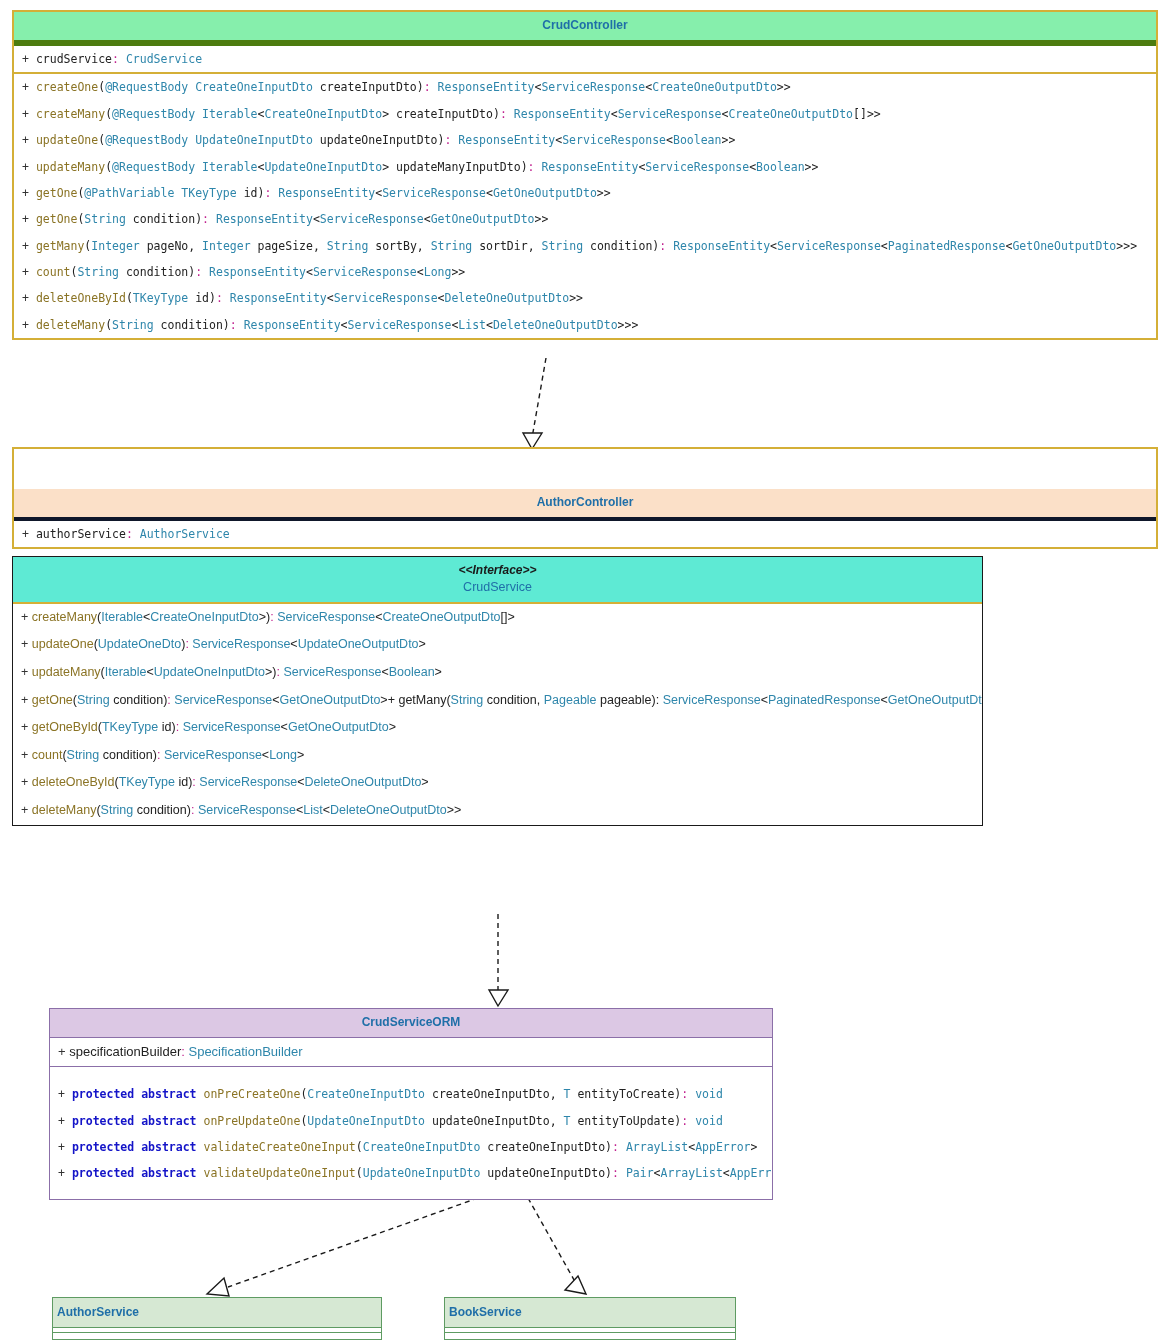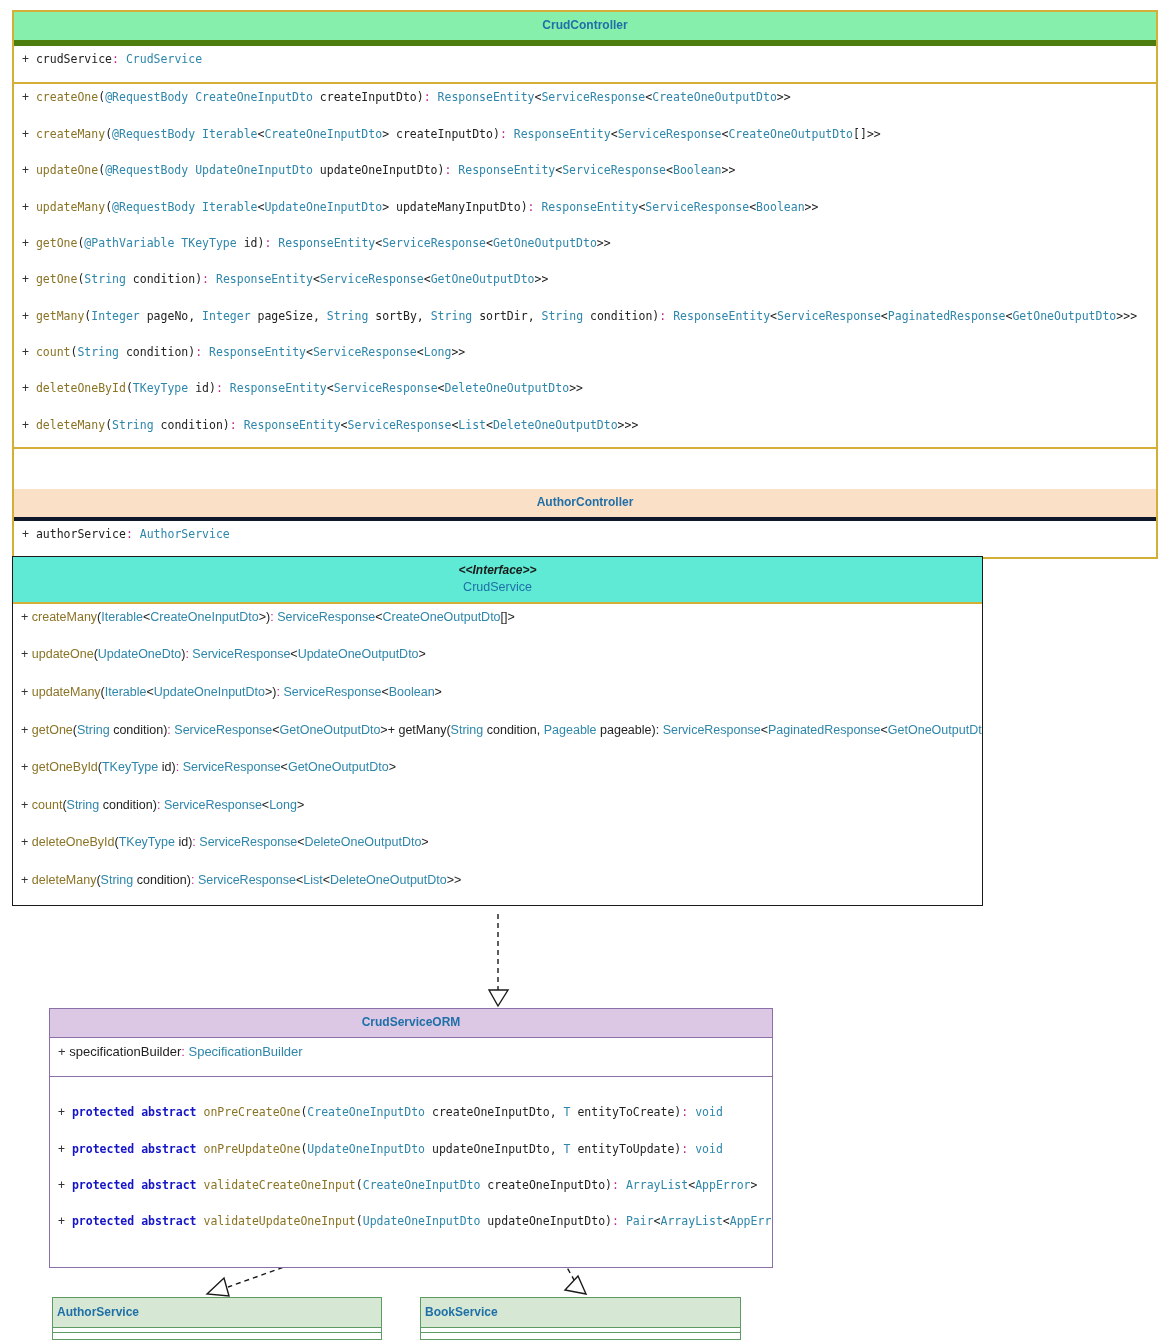--- a/index.html
+++ b/index.html
@@ -53,21 +53,21 @@
     display: block;
     color: #1F6FA8;
     font-weight: normal;
     font-size: 12.5px;
     margin-top: 2px;
   }
   .umlbox .compartment {
     background: #ffffff;
   }
   .umlbox .row {
-    padding: 6px 6px 16px 8px;
+    padding: 6px 6px 6px 8px;
     white-space: nowrap;
     overflow: hidden;
   }
 
   
   .mono .row {
     font-family: "DejaVu Sans Mono", "Liberation Mono", monospace;
     font-size: 11.5px;
     color: #222222;
     line-height: 1.25;
@@ -156,21 +156,21 @@
   .green-box .thinbar {
     height: 5px;
     border-bottom: 1px solid #5E9B62;
     background: #ffffff;
   }
   .green-box .thinbar2 {
     height: 6px;
     background: #ffffff;
   }
   #author-service { left: 52px; top: 1297px; width: 330px; }
-  #book-service   { left: 420px; top: 1297px; width: 321px; }
+  #book-service   { left: 444px; top: 1297px; width: 292px; }
 </style>
 </head>
 <body>
 
 <div class="canvas">
 
   <svg class="connectors" viewBox="0 0 1165 1344">
 
     <g>
       <line x1="546" y1="358" x2="532" y2="438" stroke="#1a1a1a" stroke-width="1.4" stroke-dasharray="5,4"></line>

